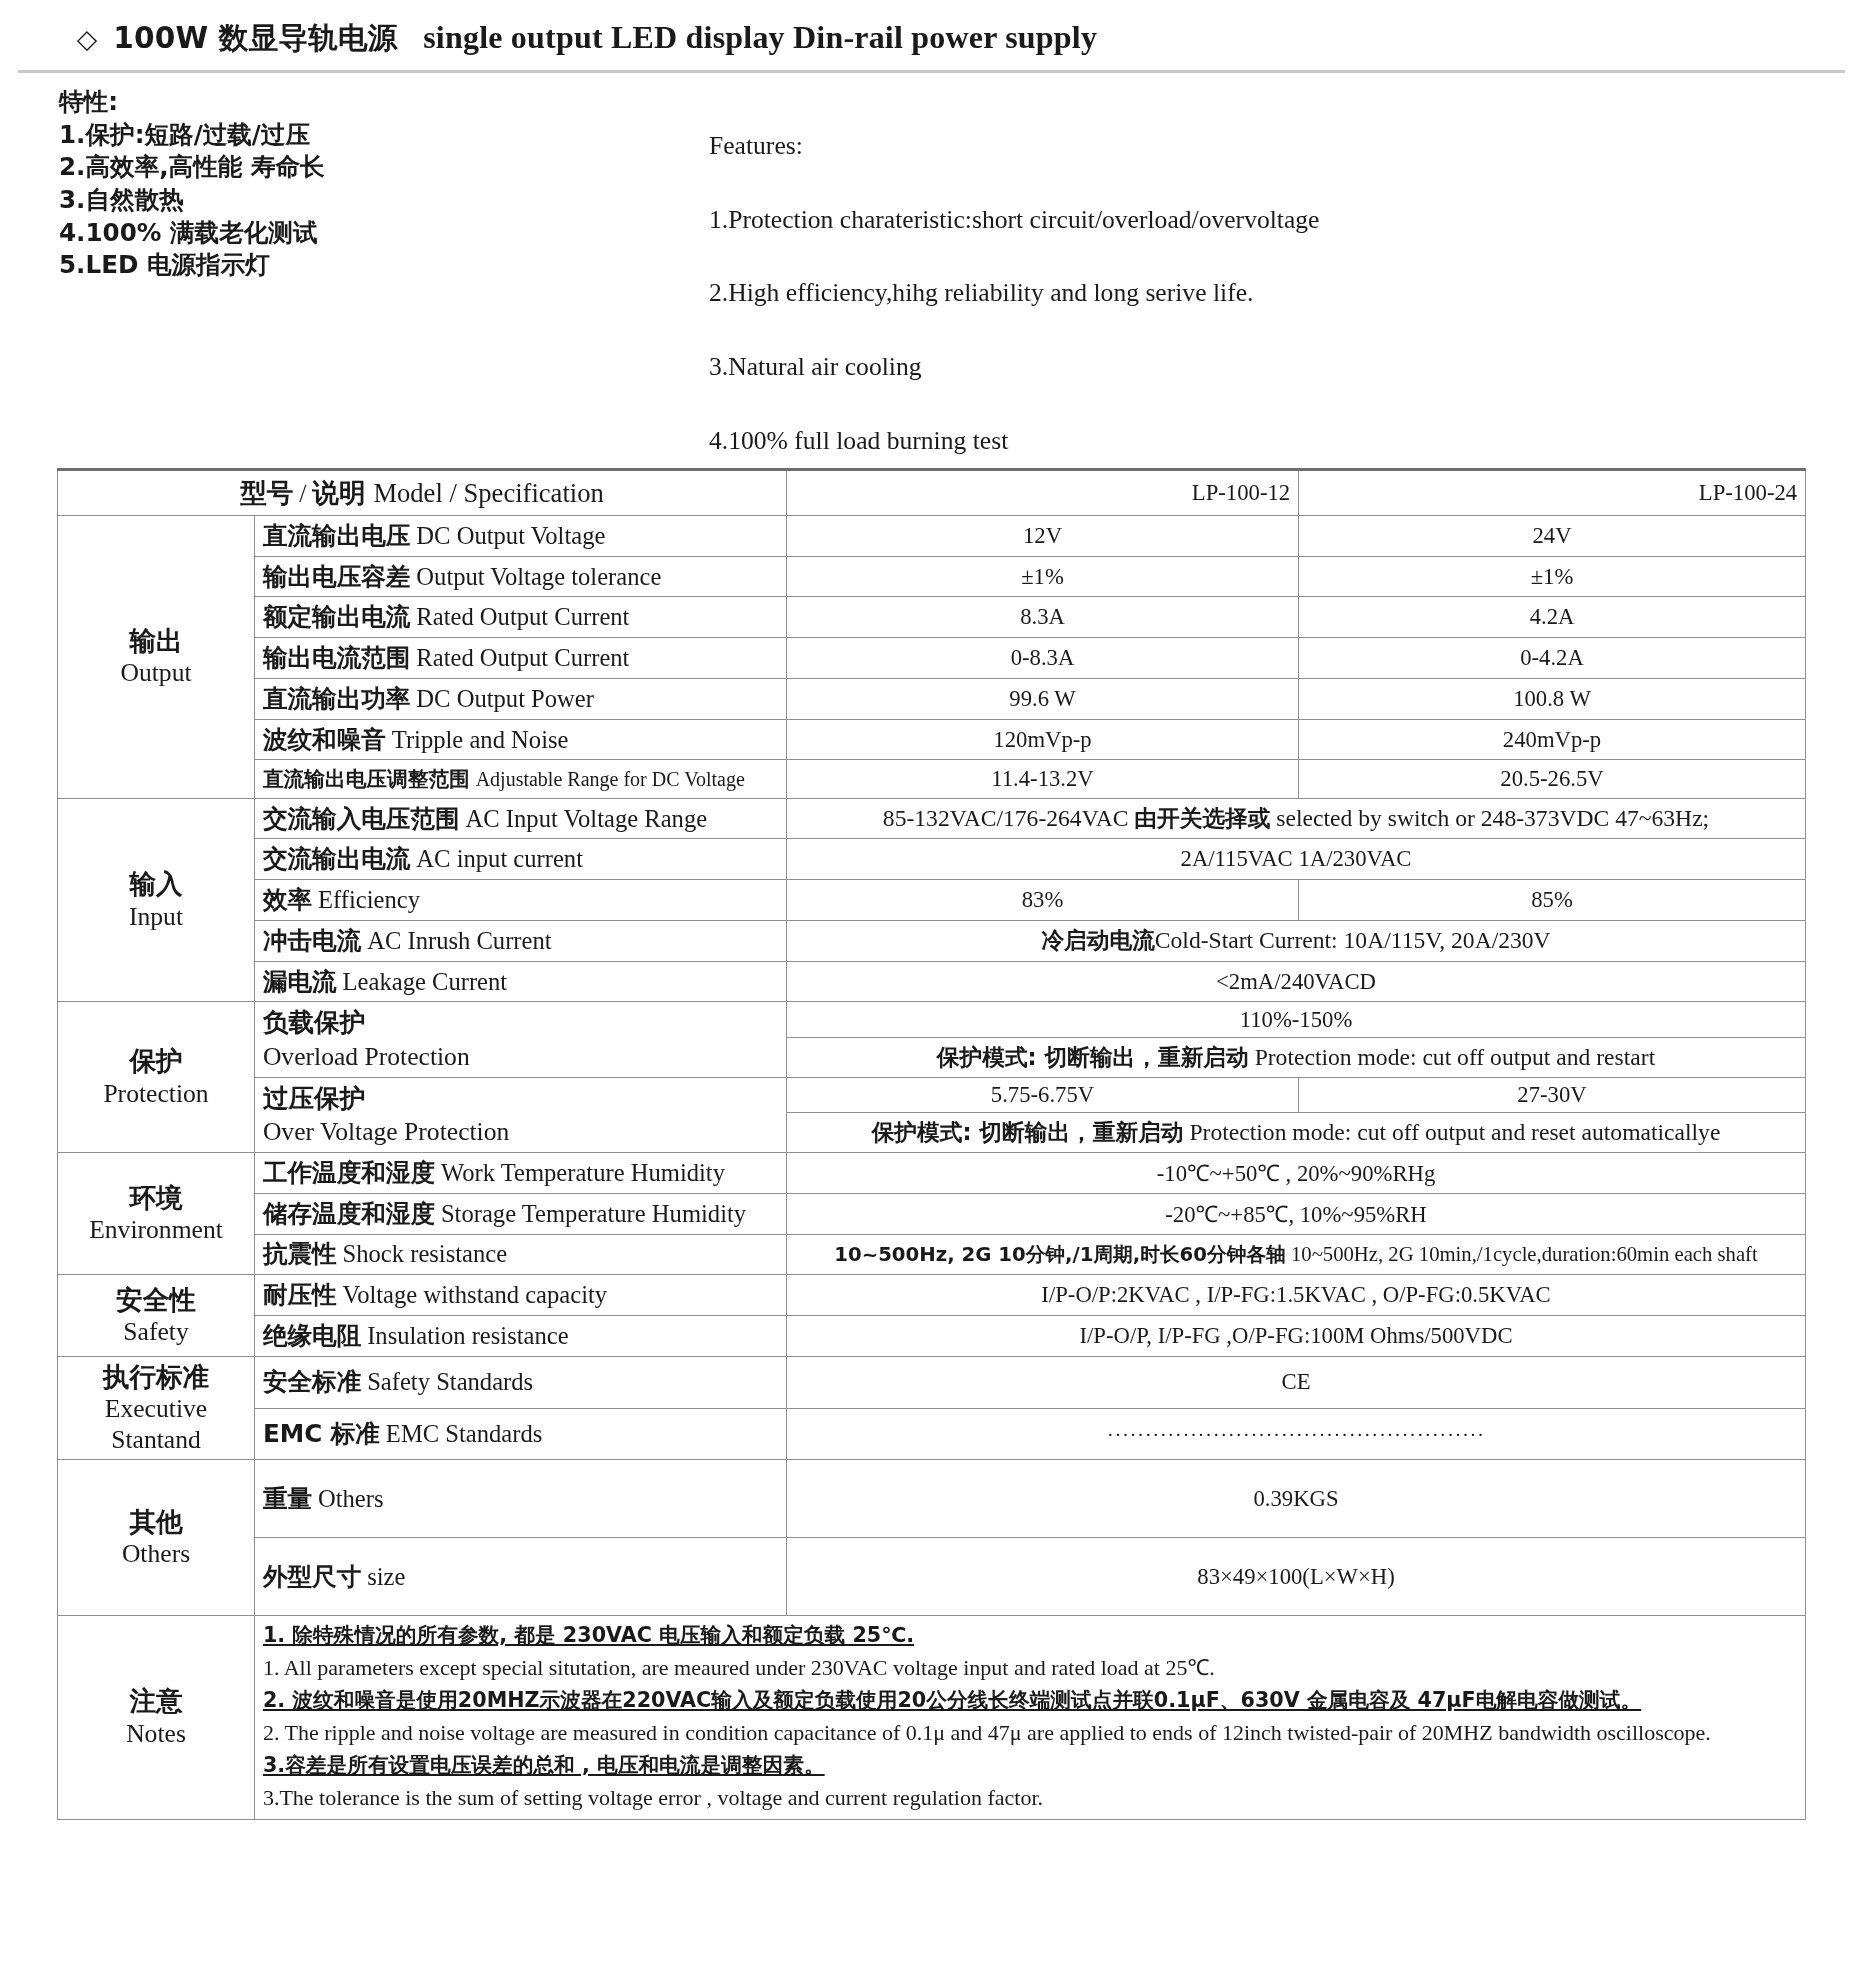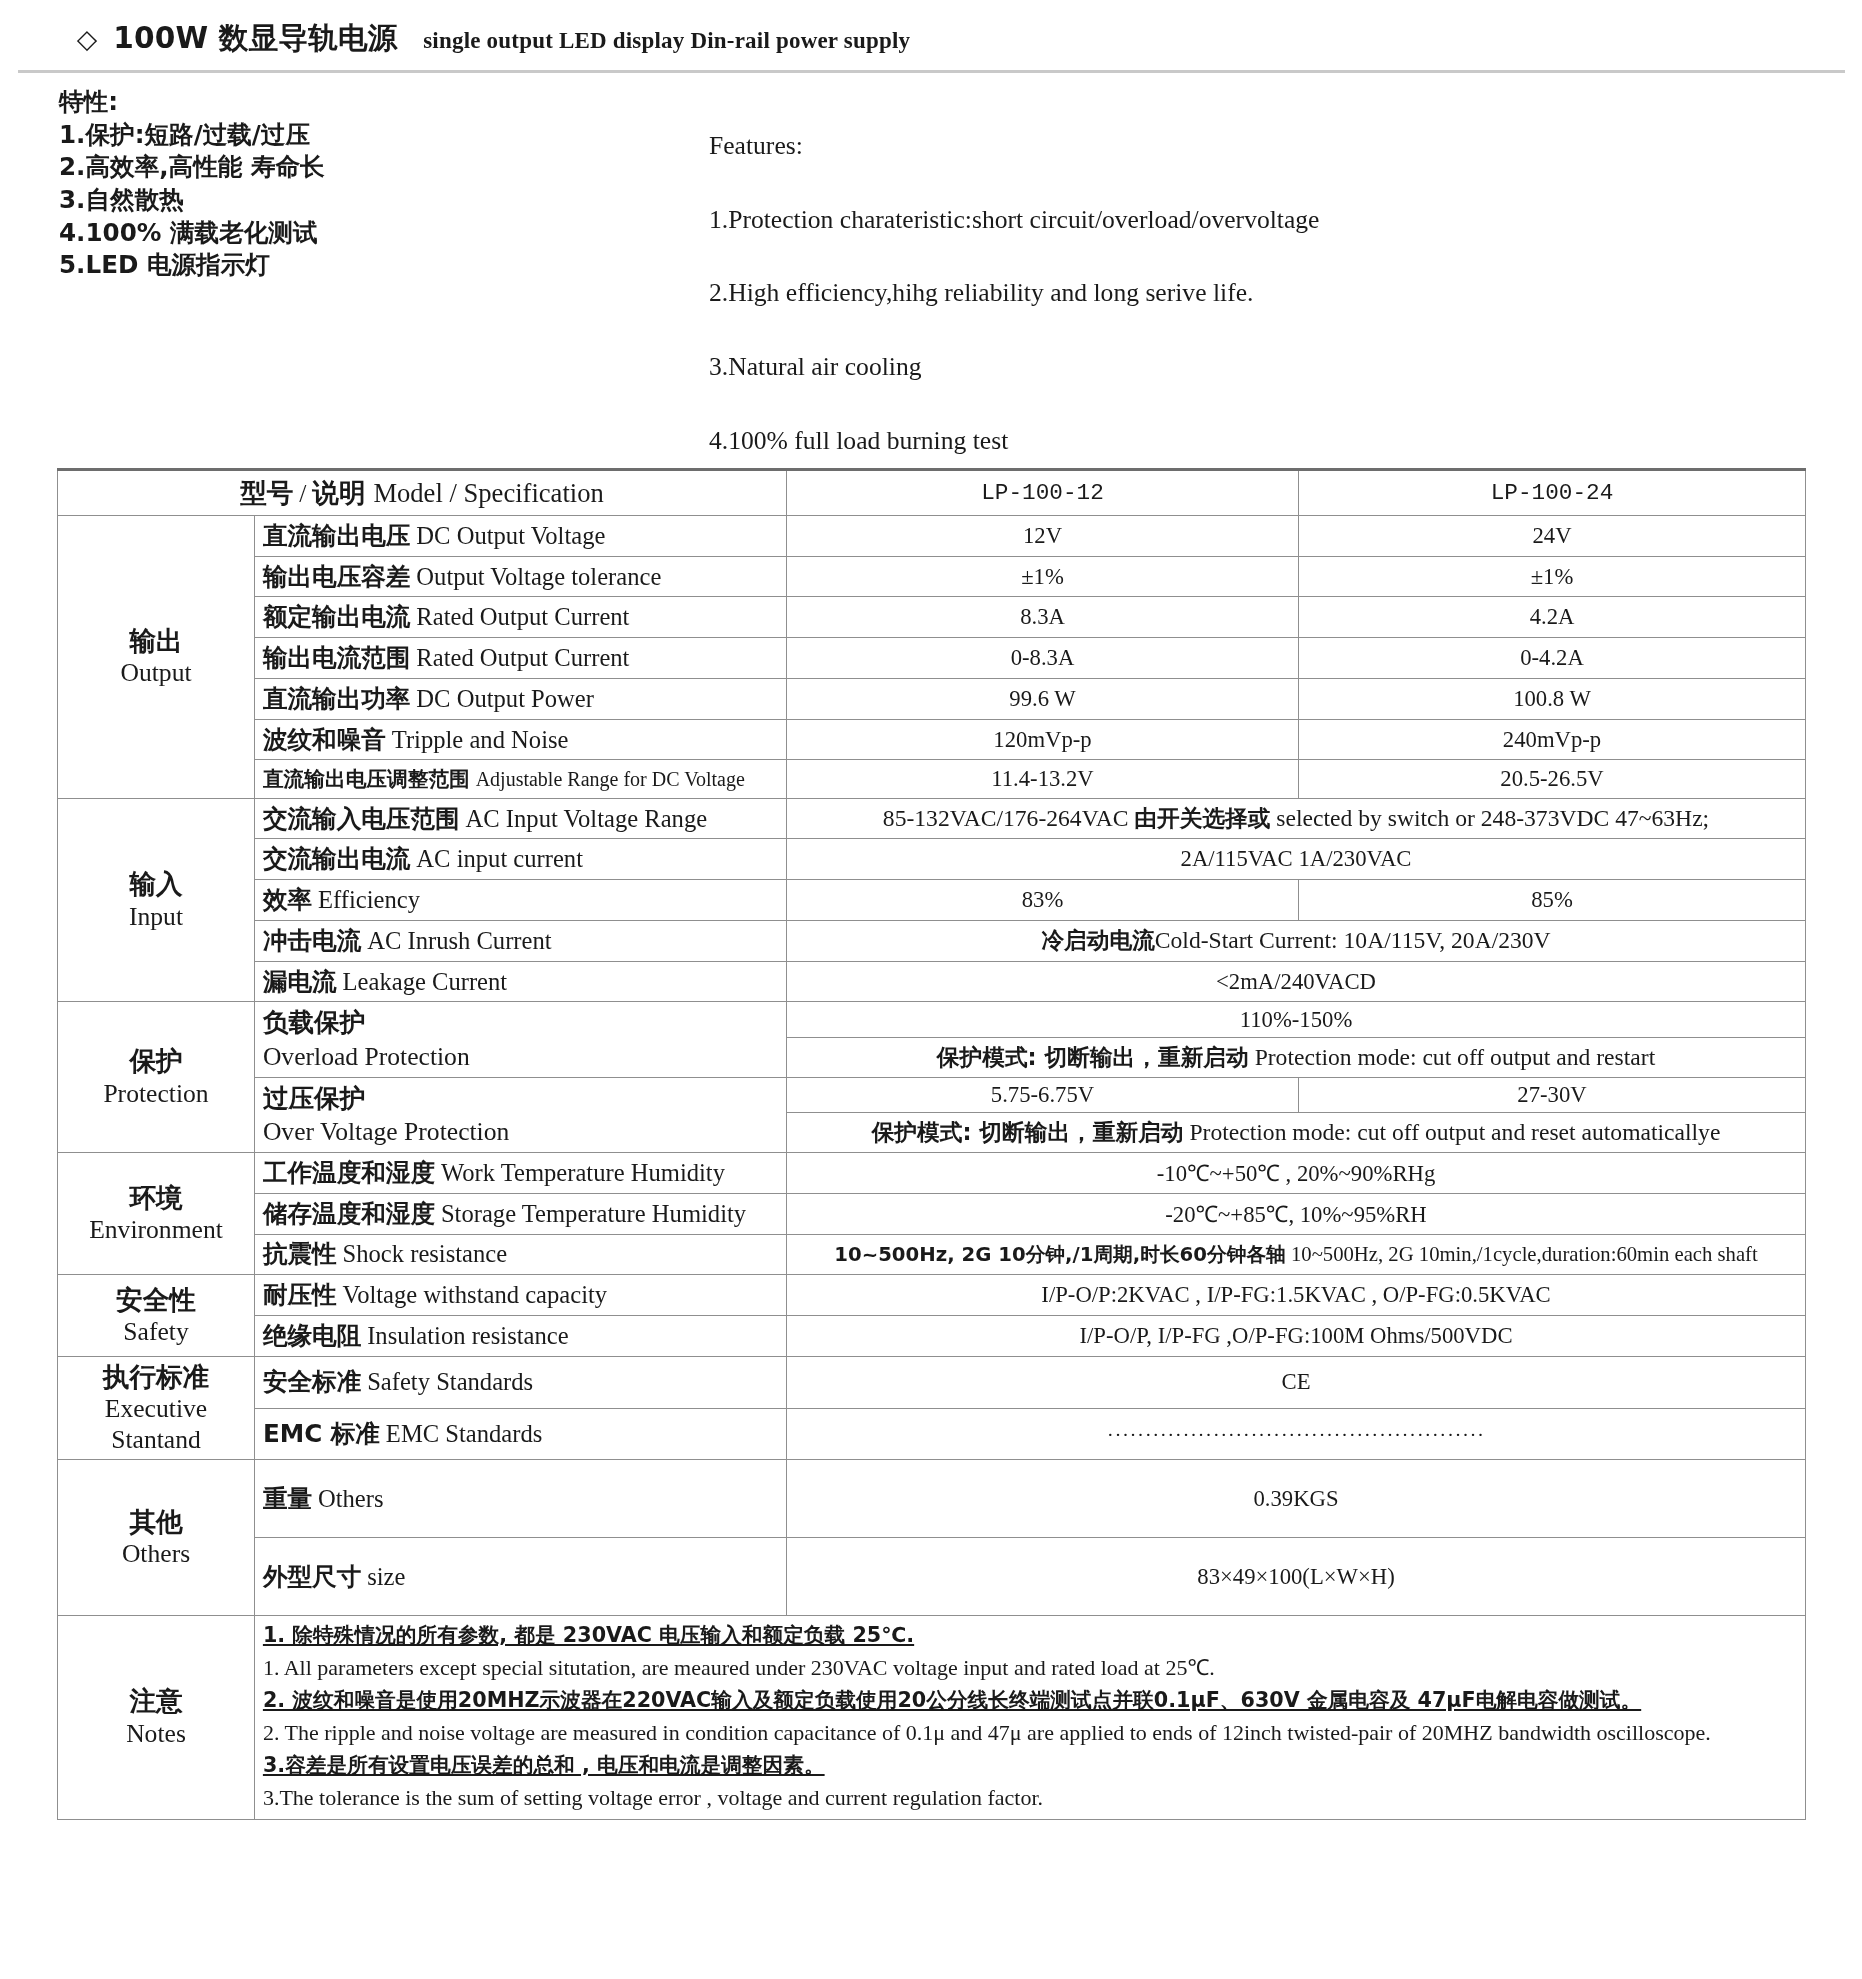--- a/index.html
+++ b/index.html
@@ -41,21 +41,21 @@
     font-weight: normal;
   }
   .title-cn {
     font-family: "DejaVu Sans", sans-serif;
     font-weight: bold;
     font-size: 29.6px;
   }
   .title-en {
     font-family: "Liberation Serif", serif;
     font-weight: bold;
-    font-size: 23px;
+    font-size: 32px;
     margin-left: 25.6px;
   }
 
   
   .features-wrap {
     display: flex;
     padding: 13.8px 0 9.9px 0;
     margin-left: 59px;
   }
   .feat-col { width: 650px; }
@@ -167,22 +167,22 @@
     font-weight: bold;
     font-size: 26.6px;
   }
   .head-sep { font-size: 25.6px; margin: 0 5.9px; }
   .head-en {
     font-family: "Liberation Serif", serif;
     font-size: 26.6px;
     margin-left: 7.9px;
   }
   .model-cell {
-    text-align: center;
-    font-family: Liberation Mono, monospace;
+    text-align: right;
+    font-family: Liberation Serif, serif;
     font-size: 26.6px;
   }
 
   
   .notes-cell { padding: 13.8px 9.9px 13.8px 21.7px; }
   .note-line {
     font-size: 21.7px;
     line-height: 1.52;
     white-space: nowrap;
   }

